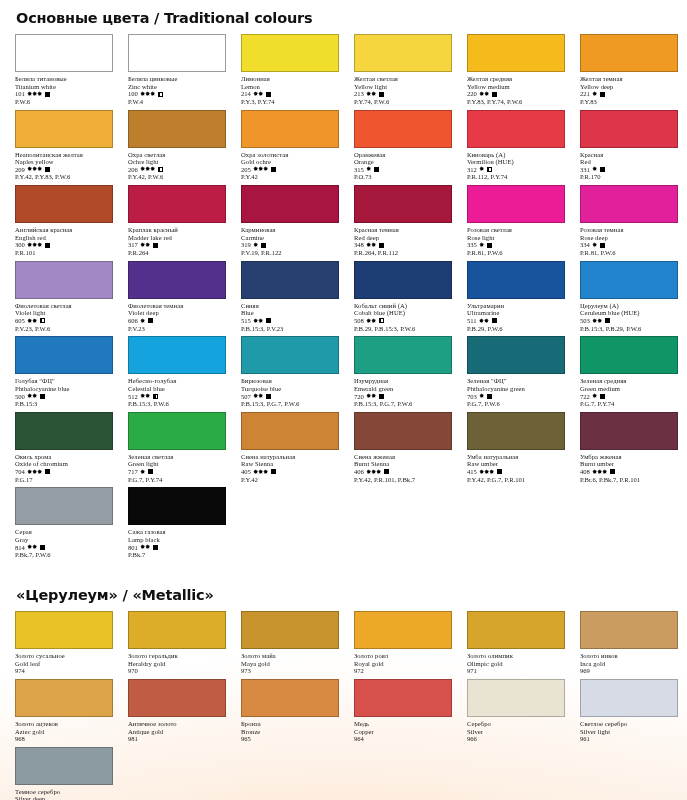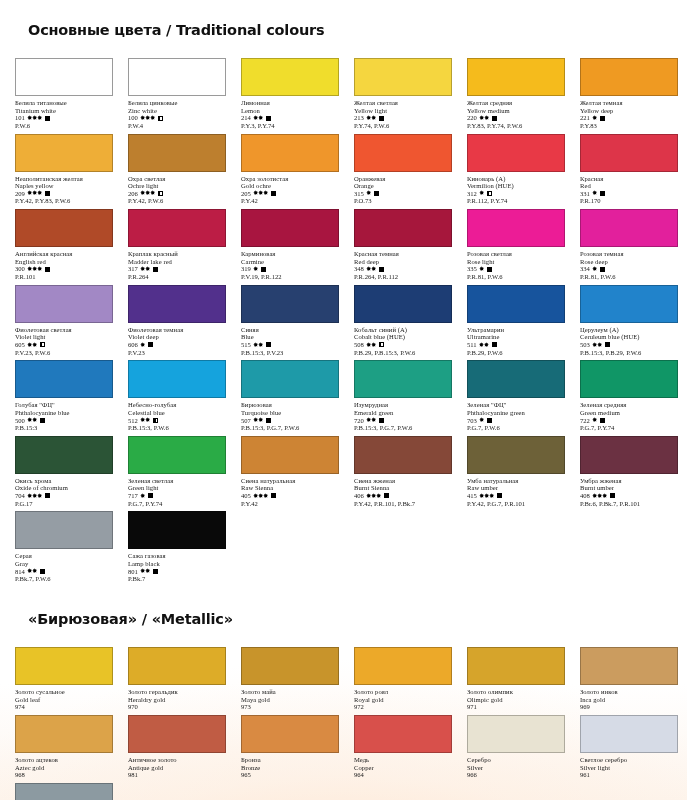--- a/index.html
+++ b/index.html
@@ -19,21 +19,21 @@
       linear-gradient(180deg,#ffffff 0%,#ffffff 84%,#fdf4ec 100%);
     box-sizing:border-box;
     padding:0 10px;
   }
   .section-title{
     font-family:"DejaVu Sans", sans-serif;
     font-weight:700;
     font-size:14.5px;
     letter-spacing:-0.2px;
     color:#111;
-    margin:12px;
+    margin:0;
     padding:10px 0 8px 6px;
   }
   .swatch-grid{
     display:grid;
     grid-template-columns:repeat(6, 1fr);
     column-gap:5px;
     row-gap:0px;
   }
   .cell{
     width:108px;
@@ -594,21 +594,21 @@
             <span>801</span>
             <span class="stars">✸✸</span>
             <span class="sq opaque"></span>
           </div>
           <div class="pig">P.Bk.7</div>
         </div>
       </div>
     </div>
 
   <div class="metallic-wrap">
-    <h2 class="section-title">«Бирюзовая» / «Metallic»</h2>
+    <h2 class="section-title">«Церулеум» / «Metallic»</h2>
     <div class="swatch-grid" id="grid-metallic">
         <div class="cell">
           <div class="chip" style="background: rgb(232, 195, 39);"></div>
           <div class="labels">
             <div class="nm-ru">Золото сусальное</div>
             <div class="nm-en">Gold leaf</div>
             <div class="code-line">
               <span>974</span>
             </div>
           </div>

